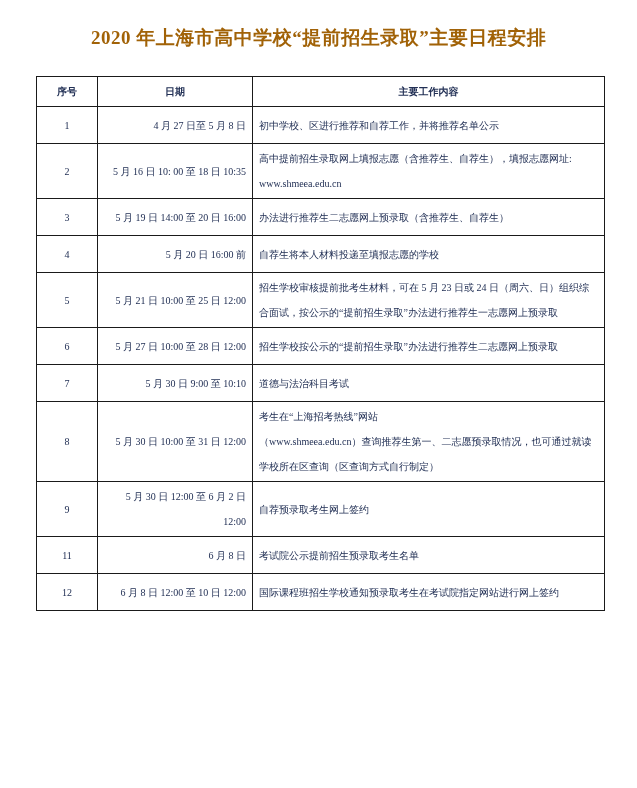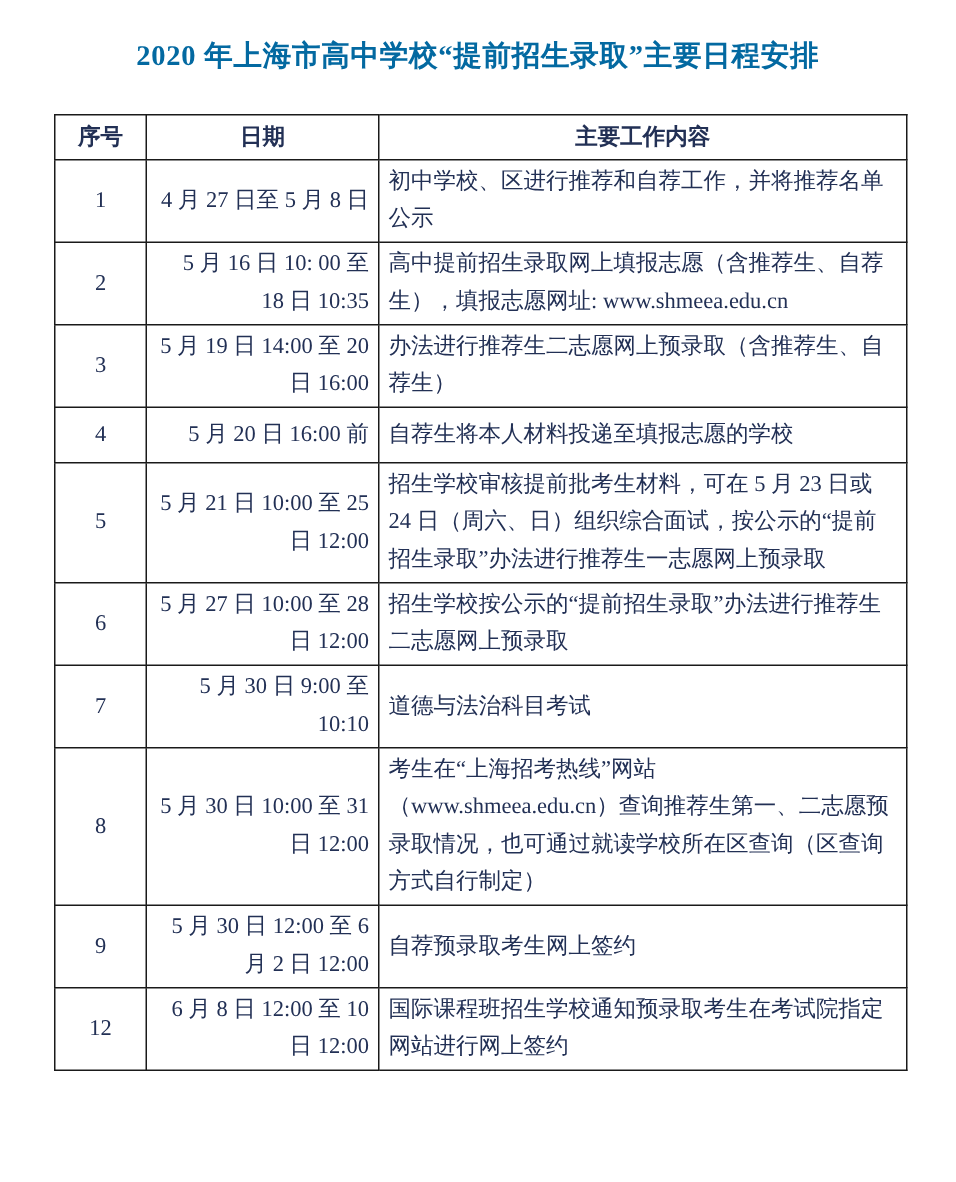--- a/index.html
+++ b/index.html
@@ -14,35 +14,35 @@
     background: #ffffff;
     font-family: "Liberation Serif", "DejaVu Serif", serif;
     overflow: hidden;
   }
   .doc-title {
     margin: 0;
     padding-top: 26px;
     text-align: center;
     font-size: 19px;
     font-weight: bold;
-    color: #0369a1;
+    color: #a16207;
     letter-spacing: 0.5px;
     line-height: 24px;
   }
   table.schedule {
     border-collapse: collapse;
     table-layout: fixed;
     margin: 26px 0 0 36px;
     width: 568px;
     color: #223055;
   }
   table.schedule th,
   table.schedule td {
     border: 1.5px solid #1a1a1a;
-    font-size: 15px;
+    font-size: 10px;
     line-height: 25px;
     vertical-align: middle;
     padding: 2px 6px;
     box-sizing: border-box;
   }
   table.schedule thead tr { height: 30px; }
   table.schedule tbody tr { height: 37px; }
   table.schedule th {
     font-weight: bold;
     text-align: center;
@@ -130,20 +130,25 @@
         <td class="date-cell">5 月 30 日 10:00 至 31 日 12:00</td>
         <td class="desc-cell">考生在“上海招考热线”网站
 （www.shmeea.edu.cn）查询推荐生第一、二志愿预录取情况，也可通过就读学校所在区查询（区查询方式自行制定）</td>
       </tr>
       <tr>
         <td class="no-cell">9</td>
         <td class="date-cell">5 月 30 日 12:00 至 6 月 2 日 12:00</td>
         <td class="desc-cell">自荐预录取考生网上签约</td>
       </tr>
       <tr>
+        <td class="no-cell">11</td>
+        <td class="date-cell">6 月 8 日</td>
+        <td class="desc-cell">考试院公示提前招生预录取考生名单</td>
+      </tr>
+      <tr>
         <td class="no-cell">12</td>
         <td class="date-cell">6 月 8 日 12:00 至 10 日 12:00</td>
         <td class="desc-cell">国际课程班招生学校通知预录取考生在考试院指定网站进行网上签约</td>
       </tr>
     </tbody>
   </table>
 
 </div>
 
 </body></html>

